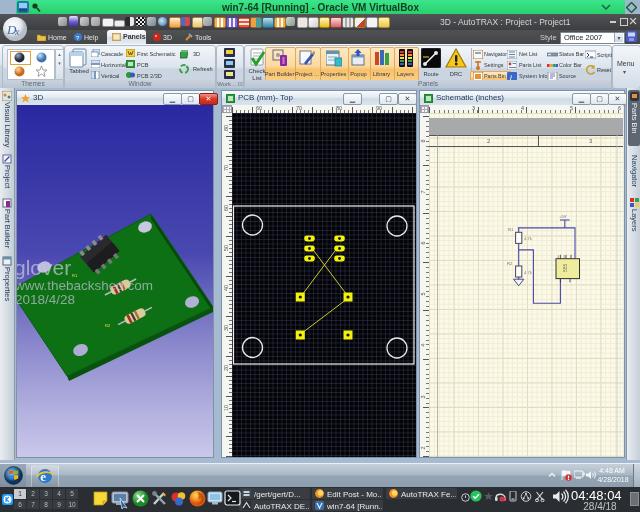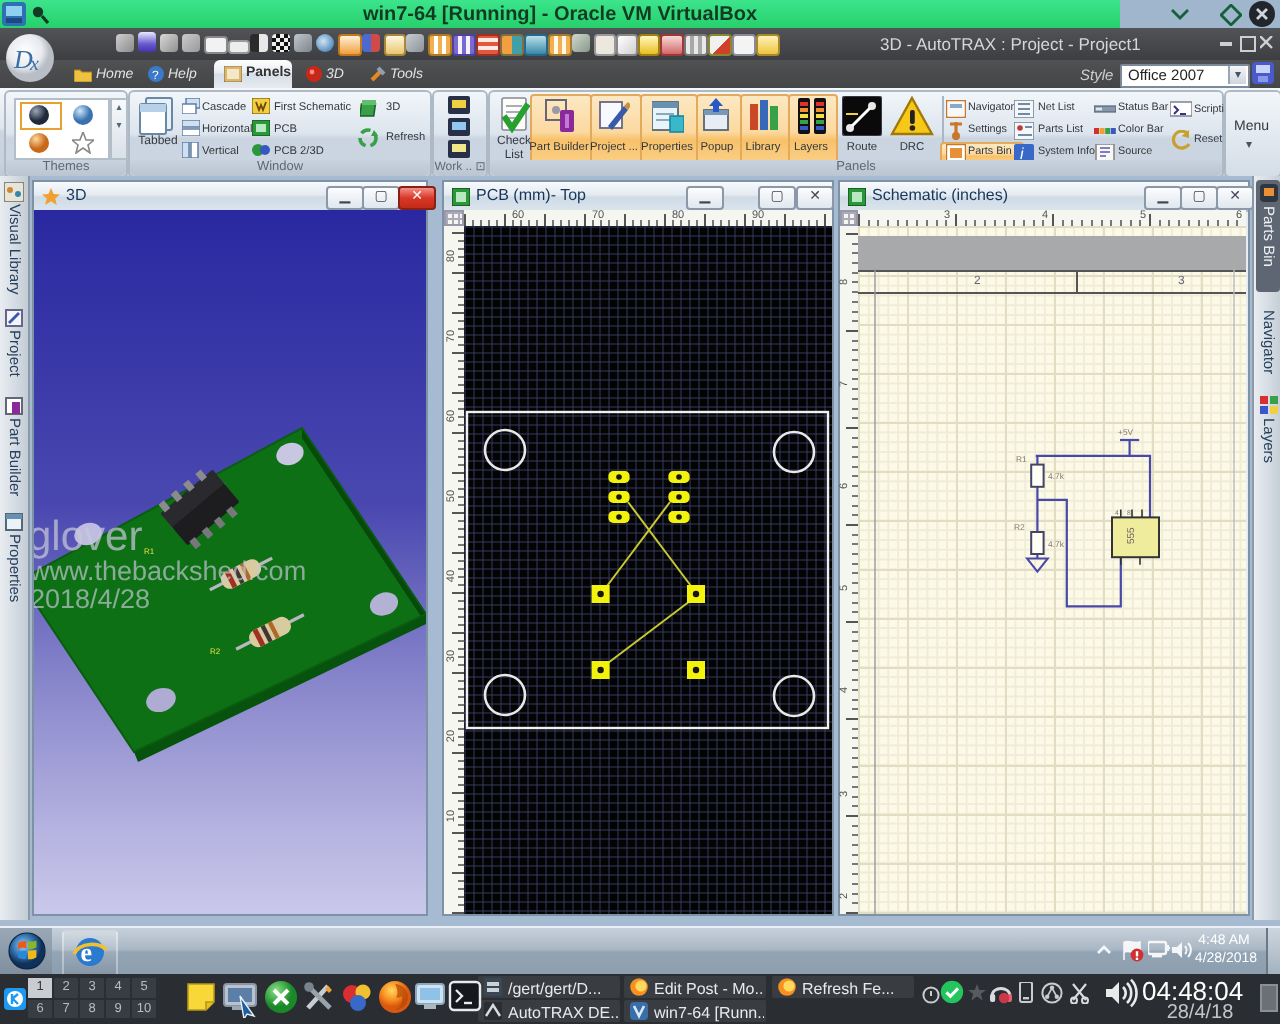--- a/index.html
+++ b/index.html
@@ -1,25 +1,25 @@
 <!DOCTYPE html>
 <html><head>
 <meta charset="utf-8">
 <style>
 html,body{margin:0;padding:0;background:#000;}
 #scr{position:relative;width:640px;height:512px;overflow:hidden;font-family:"Liberation Sans",sans-serif;background:#a0b6cc;}
 .abs{position:absolute;}
 .ic{position:absolute;border-radius:2px;}
 
-#tbar{left:0;top:0;width:560px;height:14px;background:linear-gradient(#3ce48c,#27d06c);}
+#tbar{left:16px;top:0;width:609px;height:14px;background:linear-gradient(#3ce48c,#27d06c);}
 #tbar .ttl{width:100%;text-align:center;top:2px;font-size:10px;font-weight:bold;color:#123b23;}
 
 #atbar{left:0;top:14px;width:640px;height:16px;background:linear-gradient(#515356,#3c3e41);}
 #tabsrow{left:0;top:30px;width:640px;height:14px;background:linear-gradient(#4f5153,#434547);}
-.rtab{position:absolute;top:1px;height:13px;font-size:7px;color:#e3e3e3;line-height:13px;font-style:italic;}
+.rtab{position:absolute;top:1px;height:13px;font-size:7px;color:#e3e3e3;line-height:13px;}
 .rtabsel{position:absolute;top:0;height:14px;background:linear-gradient(#fdfdfd,#e9edf2 45%,#d6dde6 50%,#e6ebf1);border-radius:3px 3px 0 0;color:#333;font-size:7px;line-height:14px;font-weight:bold;}
 
 #ribbon{left:0;top:44px;width:640px;height:44px;background:linear-gradient(#f5f8fb,#dfe6ee 45%,#ccd5e1 50%,#c8d2de 85%,#bfcad7);border-bottom:1px solid #98a6b5;}
 .grp{position:absolute;top:1px;height:42px;border:1px solid #aeb9c6;border-radius:3px;background:linear-gradient(#f2f6fa,#dce4ed 50%,#cbd5e1 55%,#ccd6e2);}
 .glbl{position:absolute;left:0;bottom:0;width:100%;height:8px;font-size:6.5px;color:#5d6974;text-align:center;line-height:8px;background:linear-gradient(#c9d2dd,#bac5d2);border-radius:0 0 3px 3px;}
 .bl{position:absolute;font-size:6px;color:#33383d;white-space:nowrap;}
 .obtn{position:absolute;border:1px solid #e2aa5a;border-radius:2px;background:linear-gradient(#fde8c2,#fbd9a0 45%,#f8c169 55%,#fbd899);}
 
 #mdi{left:0;top:88px;width:640px;height:375px;background:#a6bbd1;}
 .vtabs{position:absolute;background:linear-gradient(to right,#e9edf1,#c3ccd5);}
@@ -804,21 +804,21 @@
   <svg class="abs" style="left:315px;top:2px" width="9" height="9">
         <circle cx="4.5" cy="4.5" r="4.4" fill="#f89020"></circle>
         <circle cx="5.5" cy="4" r="2.8" fill="#ffd860"></circle>
       </svg>
   <span class="ktxt" style="left:327px;top:2.5px;width:55px;">Edit Post - Mo...</span>
   <div class="kbtn" style="left:386px;top:1px;width:71px;"></div>
   <svg class="abs" style="left:389px;top:2px" width="9" height="9">
         <circle cx="4.5" cy="4.5" r="4.4" fill="#f89020"></circle>
         <circle cx="5.5" cy="4" r="2.8" fill="#ffd860"></circle>
       </svg>
-  <span class="ktxt" style="left:401px;top:2.5px;width:55px;">Refresh Fe...</span>
+  <span class="ktxt" style="left:401px;top:2.5px;width:55px;">AutoTRAX Fe...</span>
   <div class="kbtn" style="left:239px;top:13px;width:71px;"></div>
   <svg class="abs" style="left:242px;top:14px" width="9" height="9">
         <rect width="9" height="9" rx="1" fill="#2a2e33"></rect>
         <path d="M1 7 L4.5 1.5 L8 7" stroke="#d8dce0" stroke-width="1.2" fill="none"></path>
       </svg>
   <span class="ktxt" style="left:254px;top:14.5px;width:55px;">AutoTRAX DE...</span>
   <div class="kbtn" style="left:312px;top:13px;width:71px;"></div>
   <svg class="abs" style="left:315px;top:14px" width="9" height="9">
         <rect width="9" height="9" rx="2" fill="#3a6ea8"></rect>
         <path d="M2 2 L4.5 7 L7 2" stroke="#d8e8f4" stroke-width="1.3" fill="none"></path>

